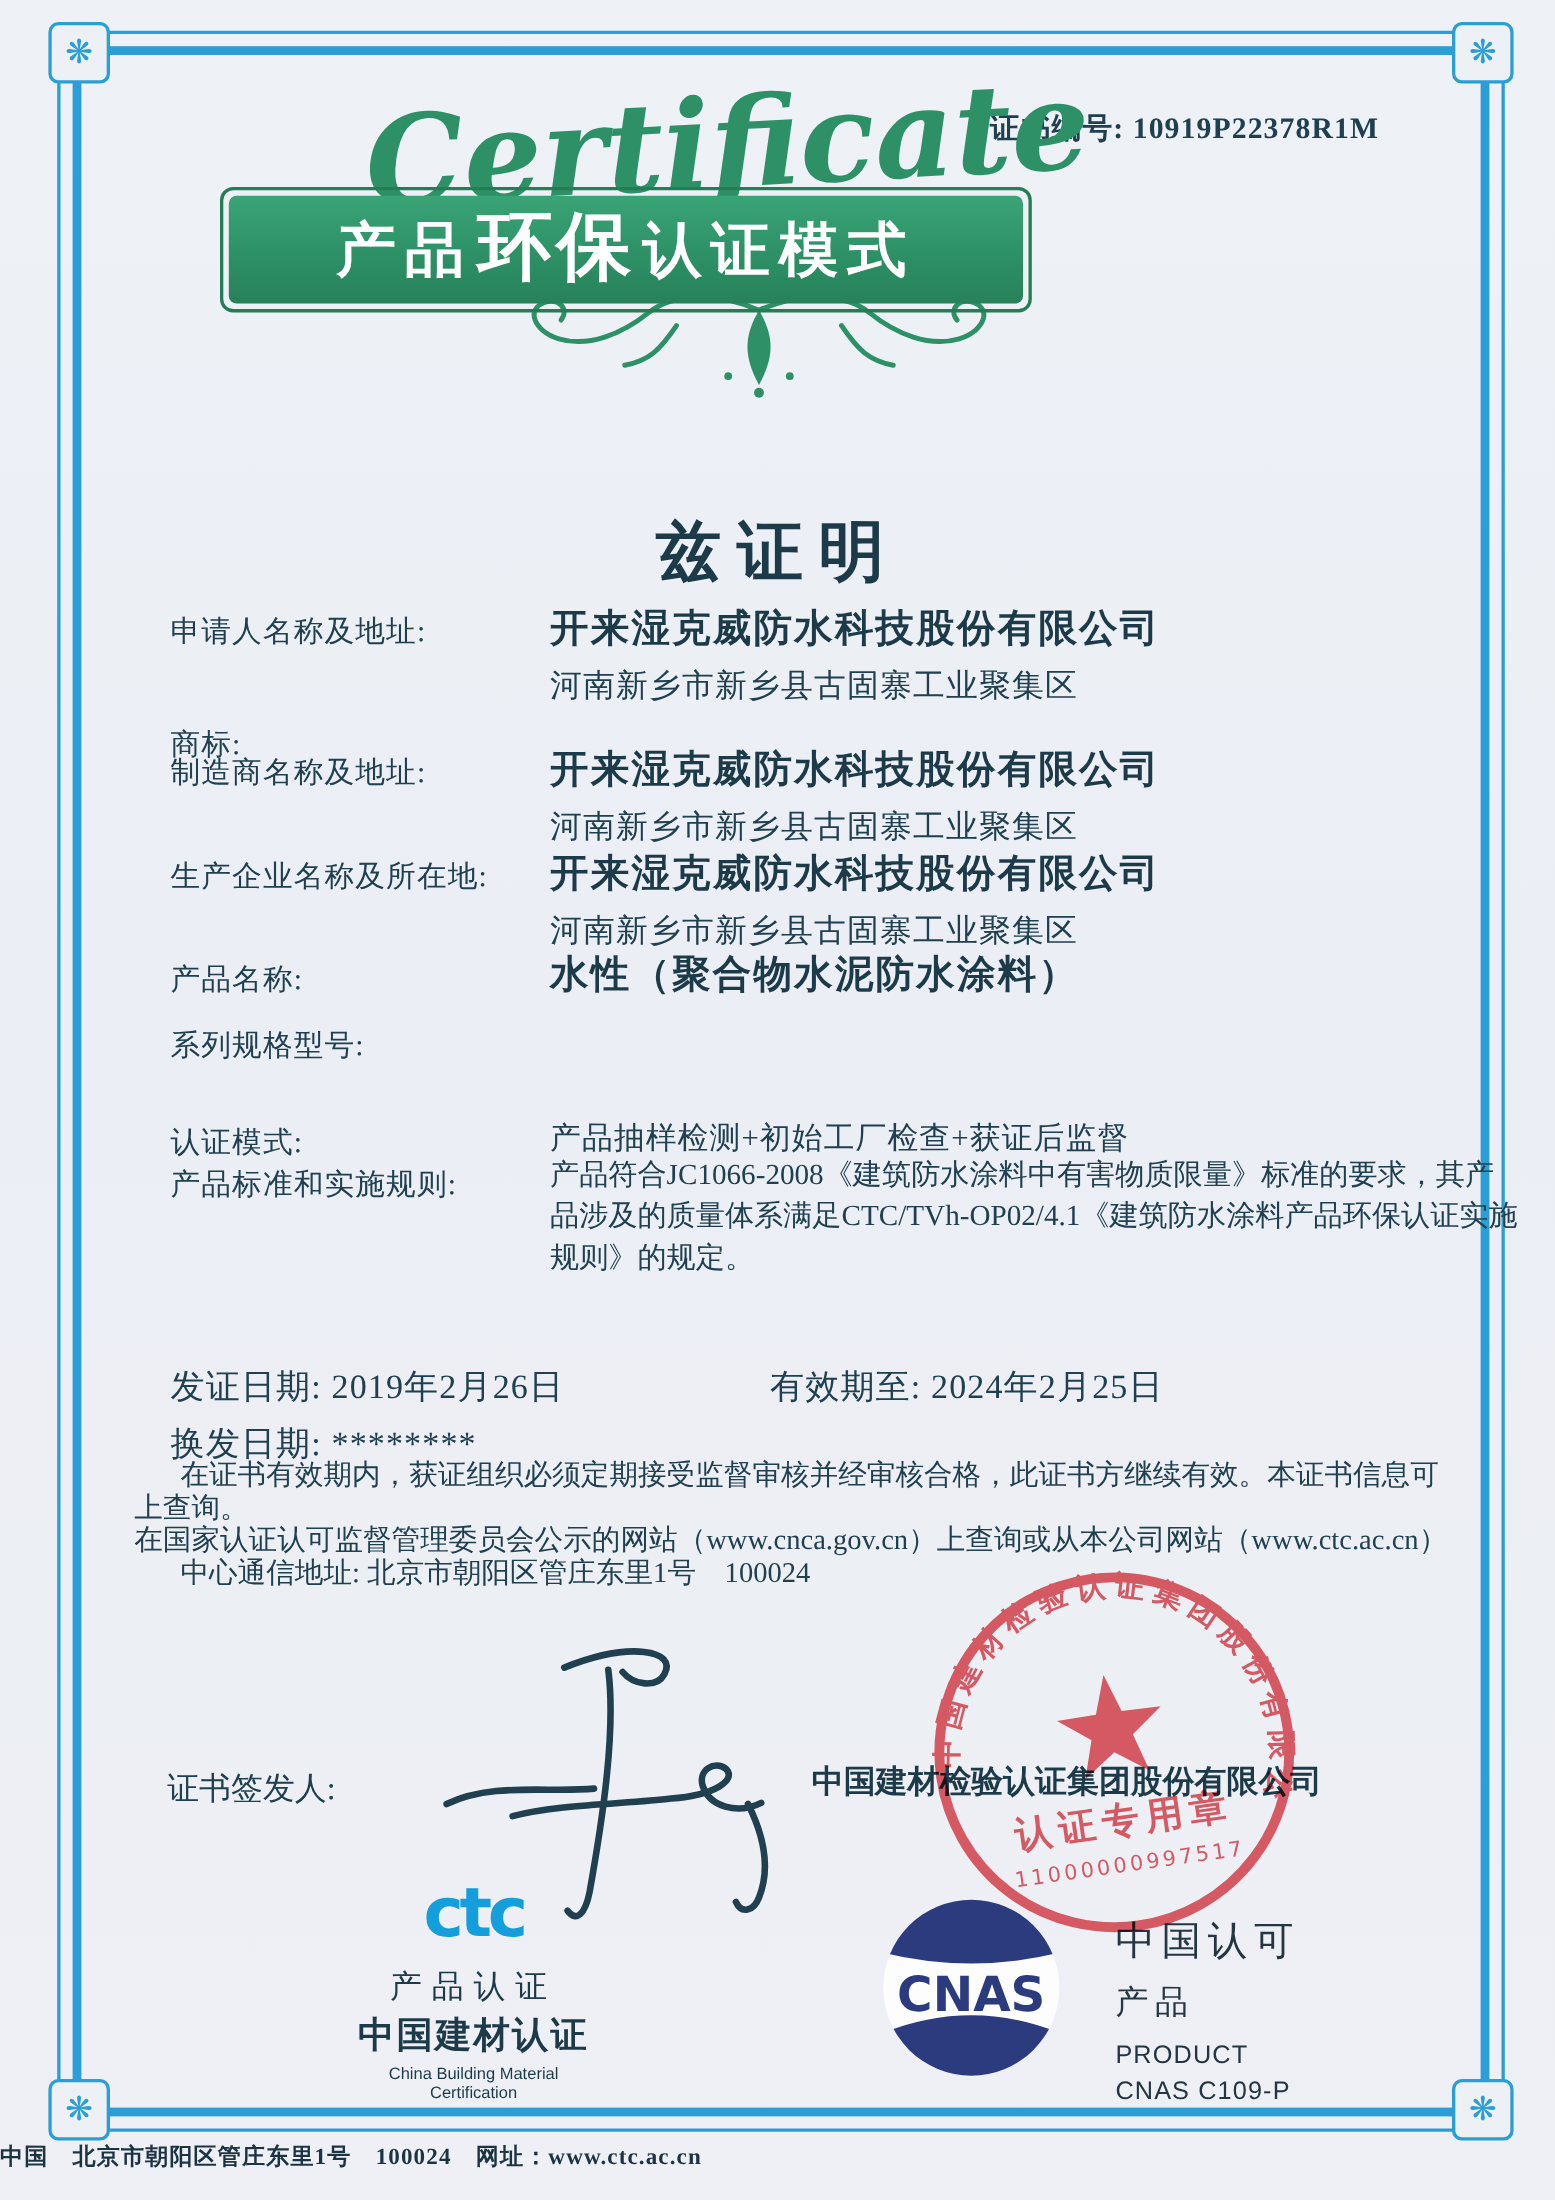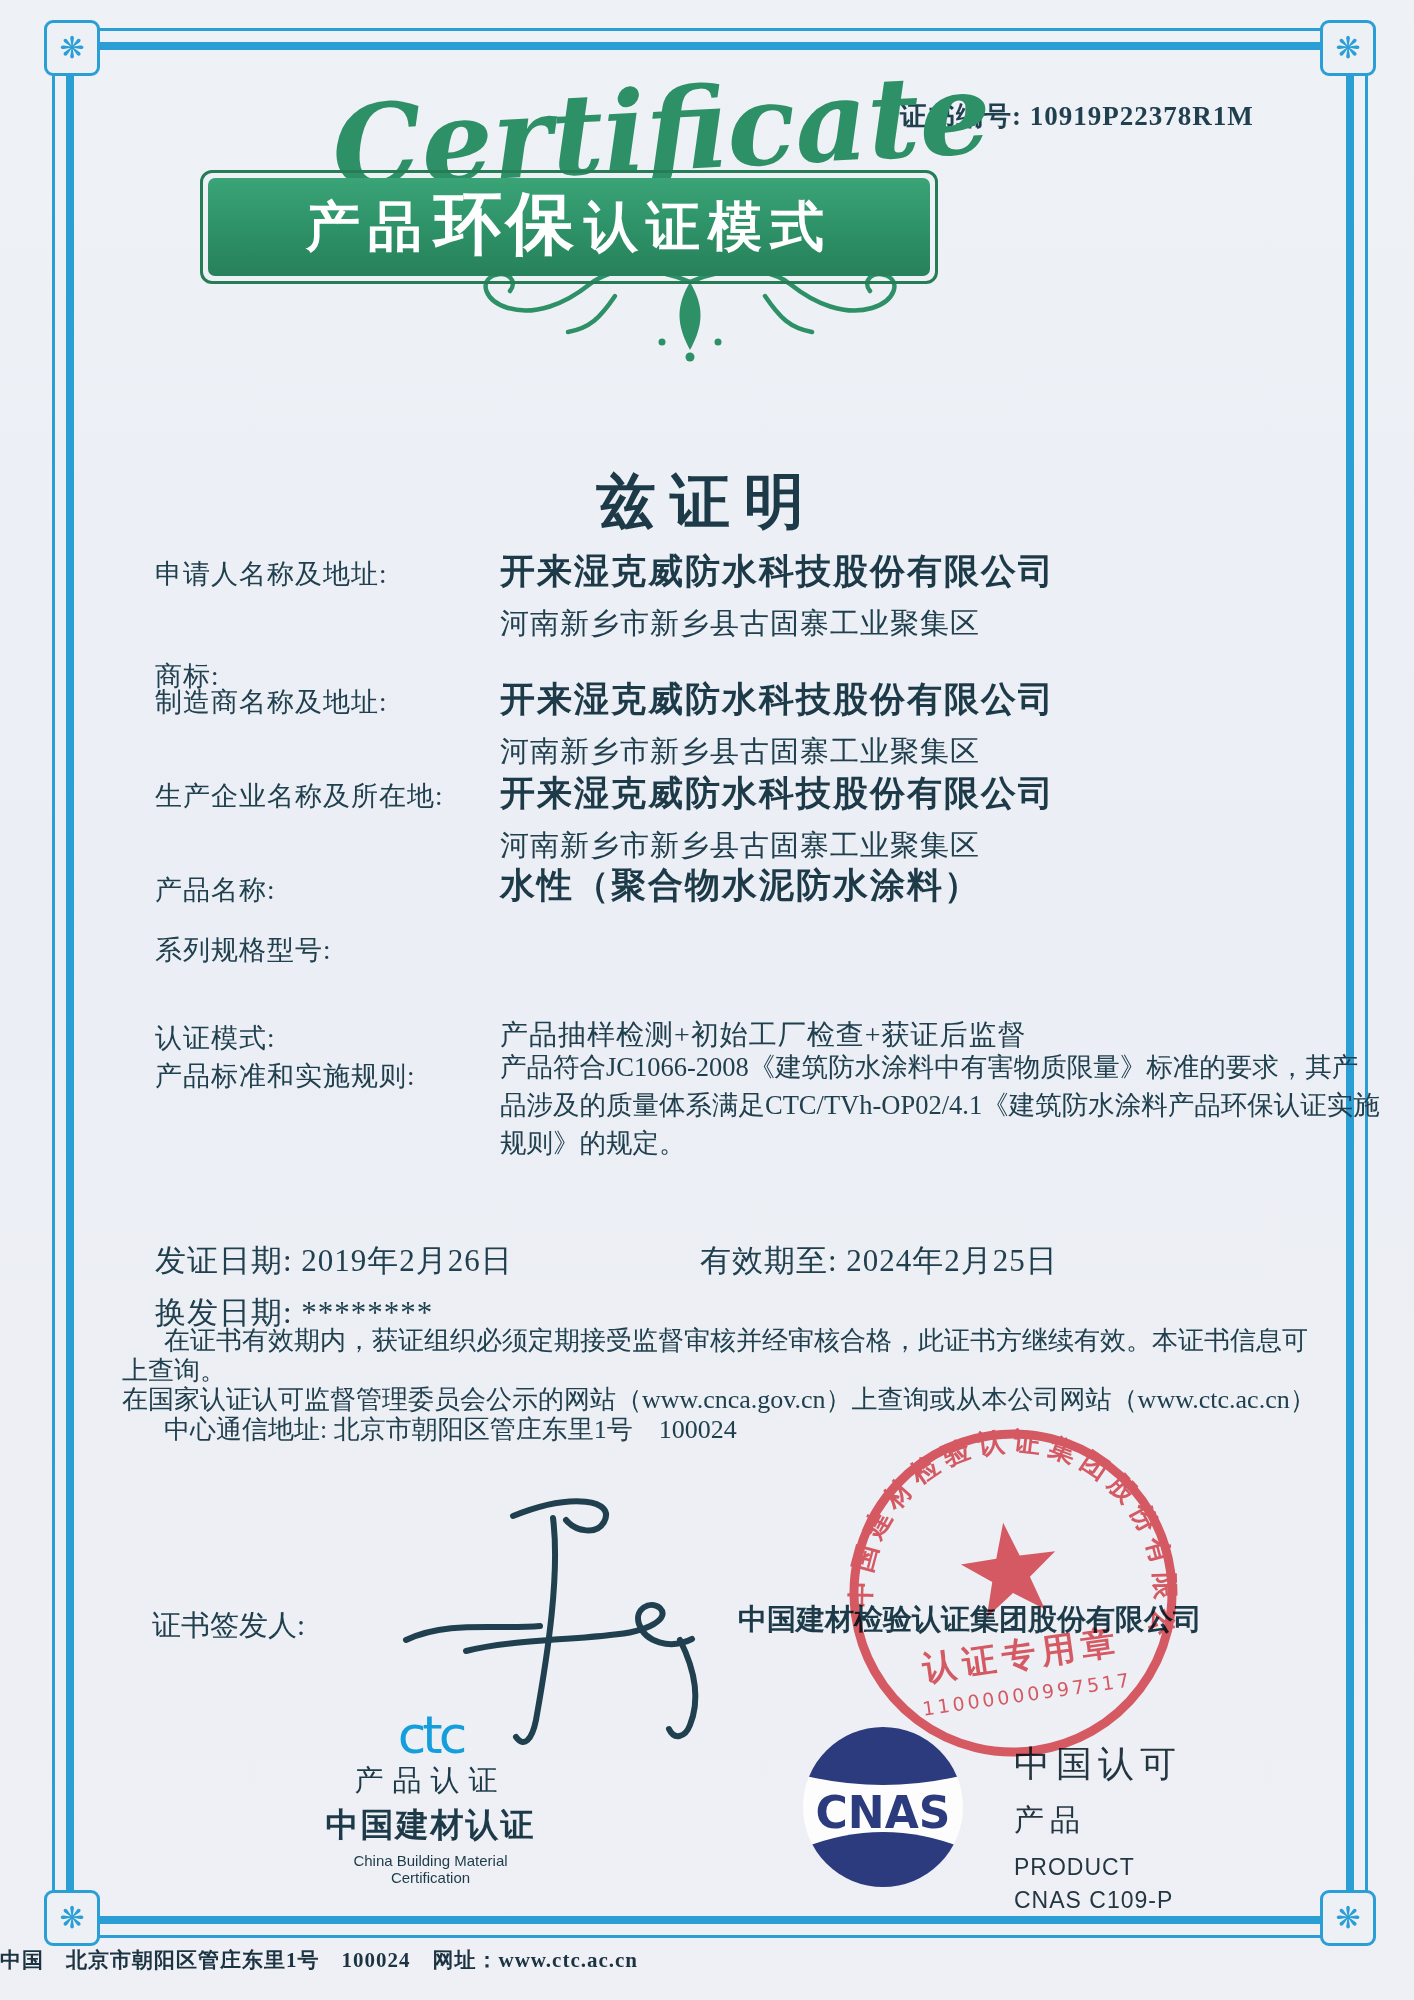--- a/index.html
+++ b/index.html
@@ -38,23 +38,23 @@
   .notice{left:122px;top:1326px;width:1220px;font-size:26px;line-height:29.5px;}
   .notice div{white-space:nowrap;}
   .ind{padding-left:42px;}
   
   .signer{left:152px;top:1606px;font-size:29px;white-space:nowrap;}
   .company{left:738px;top:1600px;font-size:29px;font-weight:600;white-space:nowrap;z-index:3;color:#1d3a49;}
   .sig{left:348px;top:1488px;width:390px;height:275px;z-index:3;}
   .stamp{left:842px;top:1422px;width:342px;height:342px;z-index:4;mix-blend-mode:multiply;
          opacity:.92;transform:rotate(-8deg);}
   .ctc-block{left:318px;top:1714px;width:225px;text-align:center;z-index:2;}
-  .ctc-glyph{font-family:"DejaVu Sans","Liberation Sans",sans-serif;font-weight:normal;font-size:52px;
+  .ctc-glyph{font-family:"DejaVu Sans","Liberation Sans",sans-serif;font-weight:bold;font-size:62px;
              line-height:.82;letter-spacing:-4px;color:#149fdc;}
-  .ctc-l1{margin-top:4px;font-size:29px;letter-spacing:9px;color:#1d3a49;}
+  .ctc-l1{margin-top:21px;font-size:29px;letter-spacing:9px;color:#1d3a49;}
   .ctc-l2{margin-top:2px;font-size:33px;letter-spacing:2px;font-weight:600;color:#1d3a49;}
   .ctc-l3{margin-top:4px;font-size:15px;color:#1d3a49;font-family:"Liberation Sans",sans-serif;}
   .cnas-wrap{left:798px;top:1722px;width:170px;height:170px;z-index:2;}
   .accr{left:1014px;top:1740px;z-index:2;color:#243642;}
   .accr-cn{font-size:36px;letter-spacing:6px;}
   .accr-cn2{font-size:30px;letter-spacing:6px;margin-top:11px;}
   .accr-en{font-size:23px;margin-top:13px;font-family:"Liberation Sans",sans-serif;letter-spacing:1px;}
   .accr-en2{font-size:23px;margin-top:6px;font-family:"Liberation Sans",sans-serif;letter-spacing:1px;}
   .footer{left:0;right:54px;top:1946px;font-size:21px;font-weight:600;
           letter-spacing:1px;color:#1c3342;z-index:6;}

